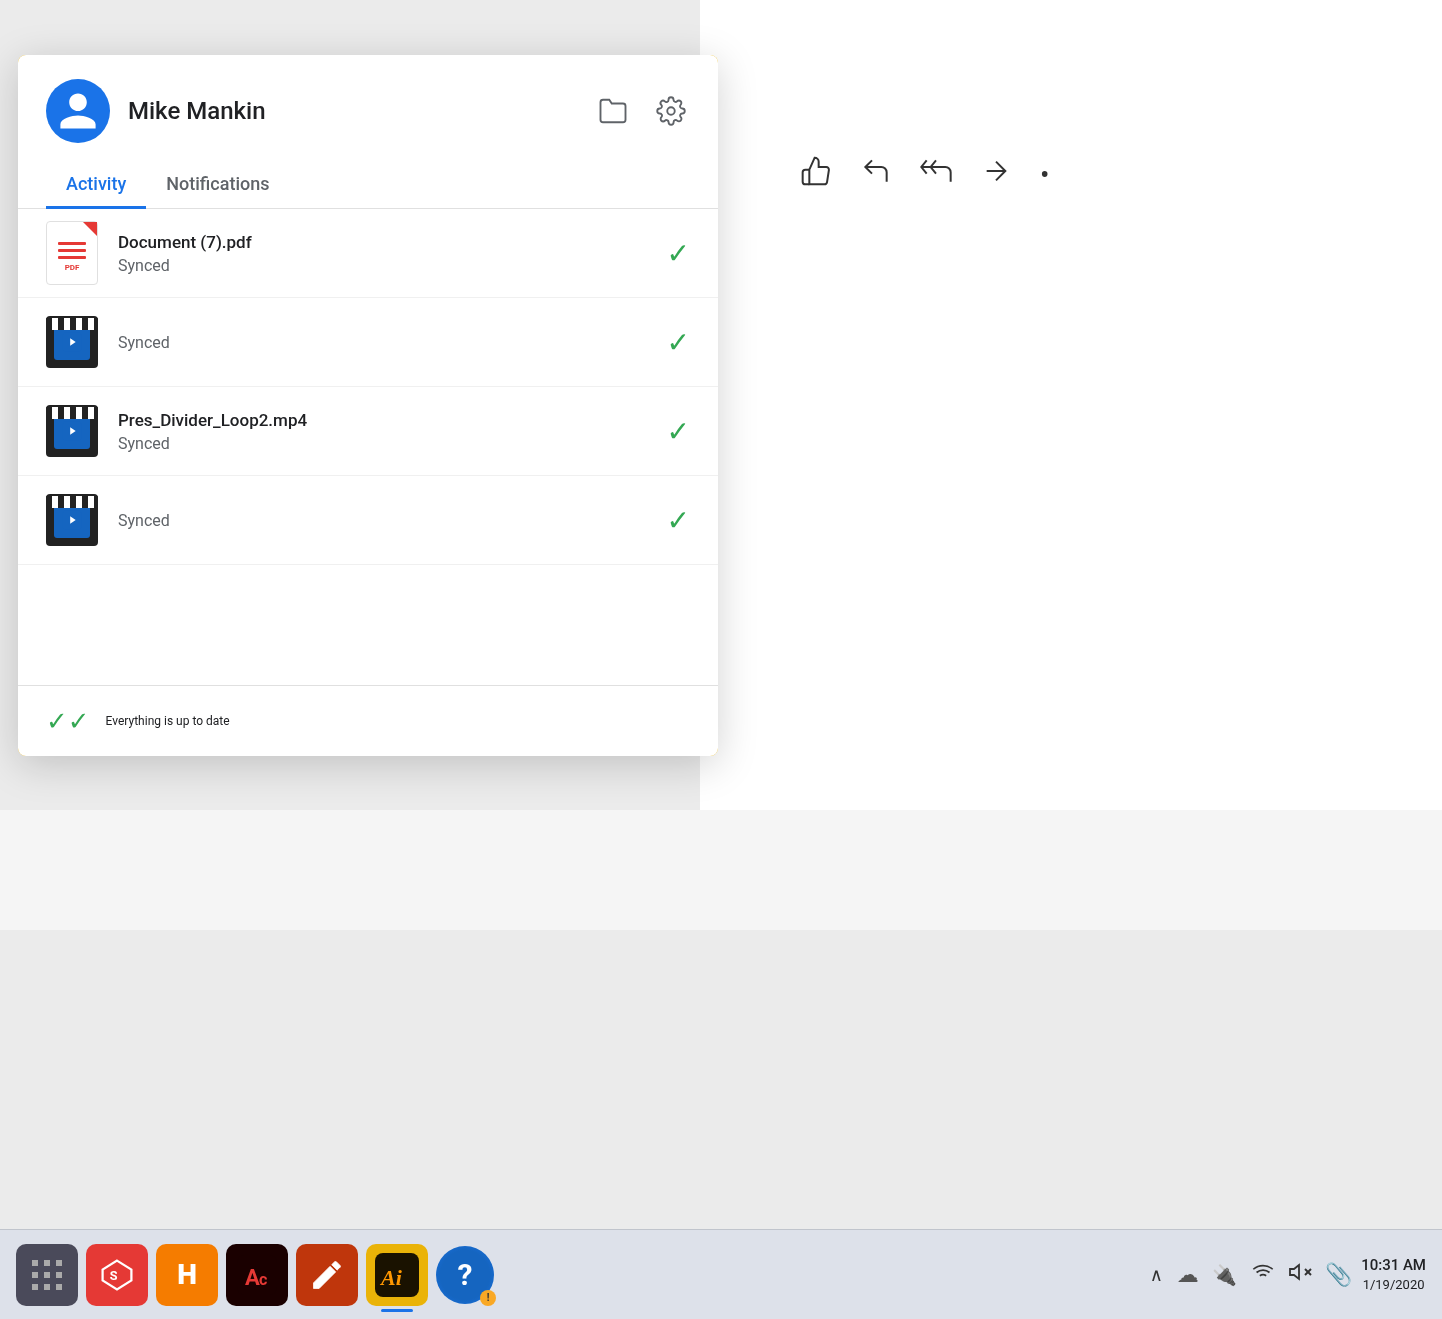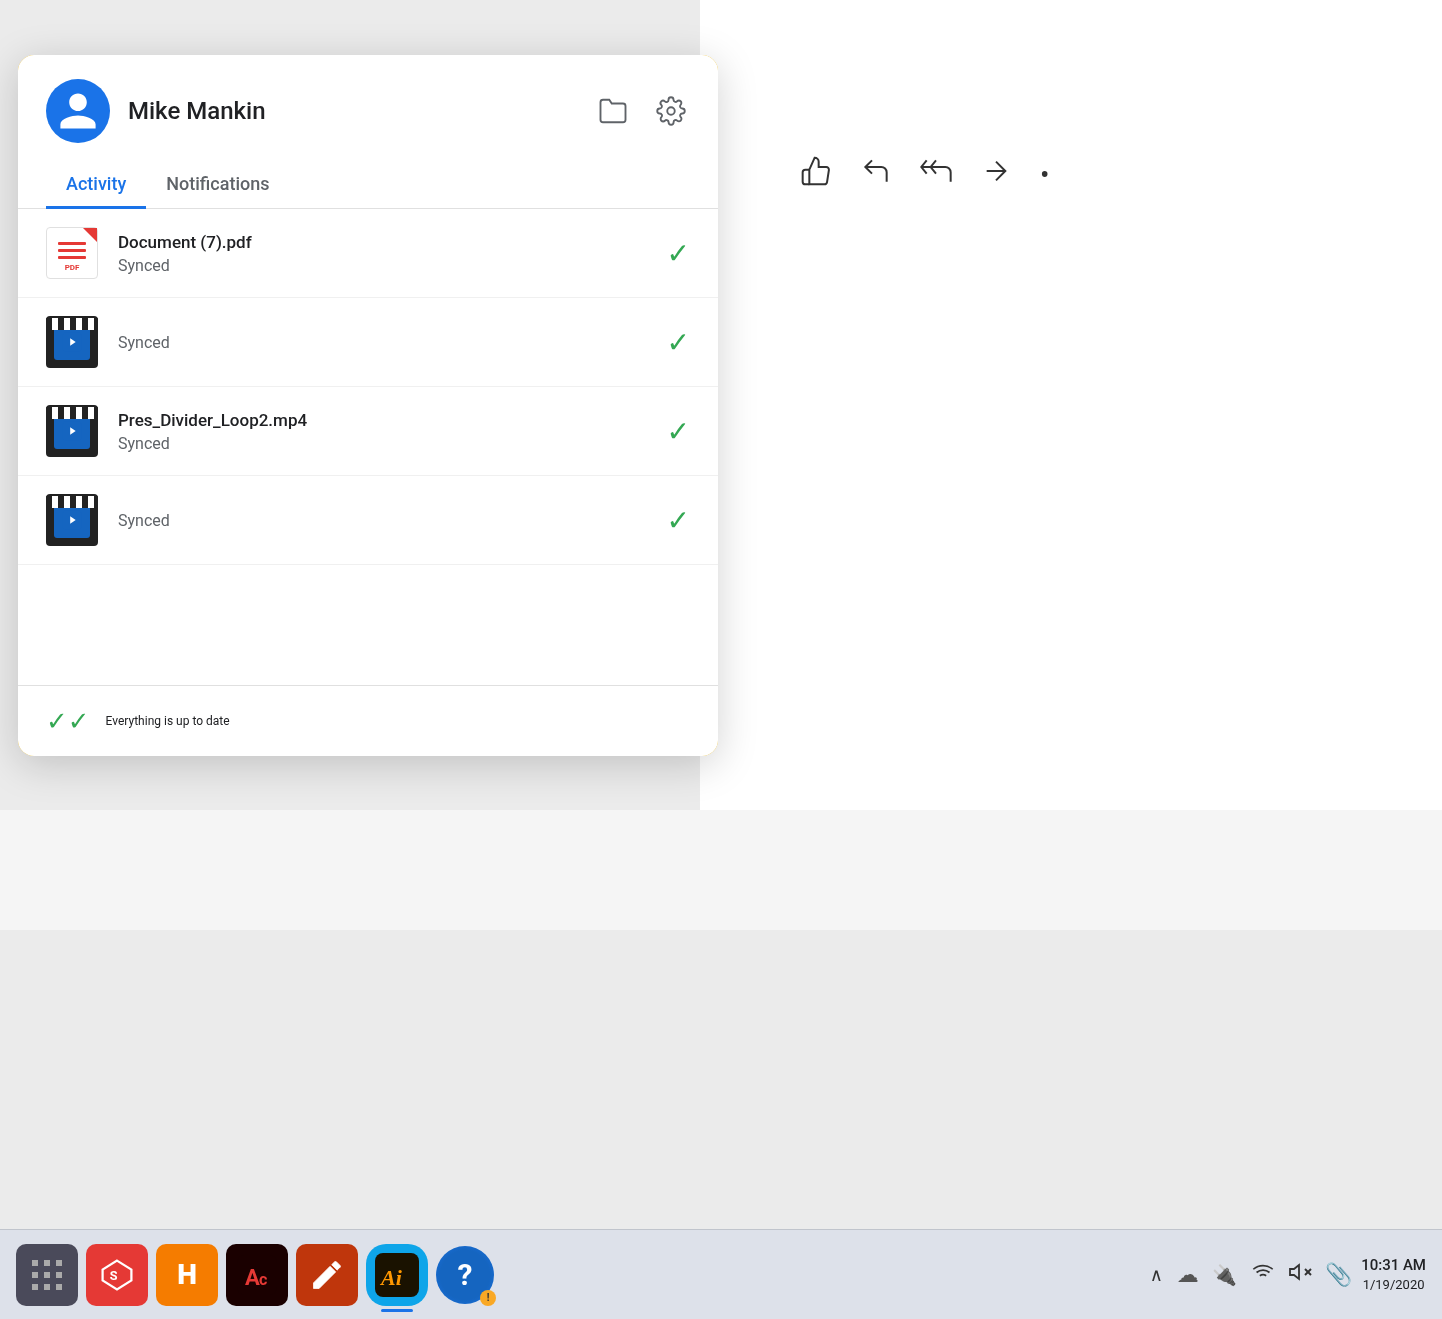--- a/index.html
+++ b/index.html
@@ -47,21 +47,21 @@
       cursor: pointer;
     }
 
     
     .popup-panel {
       position: absolute;
       top: 55px;
       left: 18px;
       width: 700px;
       background: #eab308;
-      border-radius: 16px;
+      border-radius: 8px;
       box-shadow: 0 8px 40px rgba(0,0,0,0.18);
       overflow: hidden;
     }
 
     
     .panel-header {
       display: flex;
       align-items: center;
       padding: 24px 28px 16px 28px;
       background: #fff;
@@ -158,21 +158,21 @@
       height: 52px;
       flex-shrink: 0;
       margin-right: 20px;
       display: flex;
       align-items: center;
       justify-content: center;
     }
 
     .pdf-icon {
       width: 52px;
-      height: 52px;
+      height: 64px;
       background: white;
       border: 1.5px solid #e0e0e0;
       border-radius: 4px;
       display: flex;
       align-items: center;
       justify-content: center;
       font-size: 9px;
       font-weight: bold;
       color: #e53935;
       flex-direction: column;
@@ -569,21 +569,21 @@
         <text x="22" y="30" font-size="16" fill="#e53935" font-weight="bold">c</text>
       </svg>
     </div>
 
     <div class="taskbar-app app-marker" style="background:#bf360c; border-radius:10px;">
       <svg width="36" height="36" viewBox="0 0 24 24" fill="white" stroke="white" stroke-width="0.5">
         <path d="M20.71 7.04c.39-.39.39-1.04 0-1.41l-2.34-2.34c-.37-.39-1.02-.39-1.41 0l-1.84 1.83 3.75 3.75M3 17.25V21h3.75L17.81 9.93l-3.75-3.75L3 17.25z"></path>
       </svg>
     </div>
 
-    <div class="taskbar-app" style="background:#0ea5e9; border-radius:20px;">
+    <div class="taskbar-app" style="background:#eab308; border-radius:10px;">
       <svg width="44" height="44" viewBox="0 0 44 44">
         <rect width="44" height="44" rx="8" fill="#1a1200"></rect>
         <text x="6" y="32" font-size="22" font-weight="bold" fill="#ff9800" font-style="italic" font-family="serif">Ai</text>
       </svg>
       <div style="position:absolute; bottom:-6px; left:50%; transform:translateX(-50%); width:32px; height:3px; background:#1a73e8; border-radius:2px;"></div>
     </div>
 
     <div class="taskbar-app" style="background: radial-gradient(circle, #1565c0 60%, #1a73e8 100%); border-radius: 50%; width:58px; height:58px;">
       <span style="font-size:30px; color:white; font-weight:bold;">?</span>
       <div style="position:absolute; bottom:-2px; right:-2px; width:16px; height:16px; background:#f9a825; border-radius:50%; display:flex; align-items:center; justify-content:center; font-size:10px; color:#333; font-weight:bold;">!</div>

